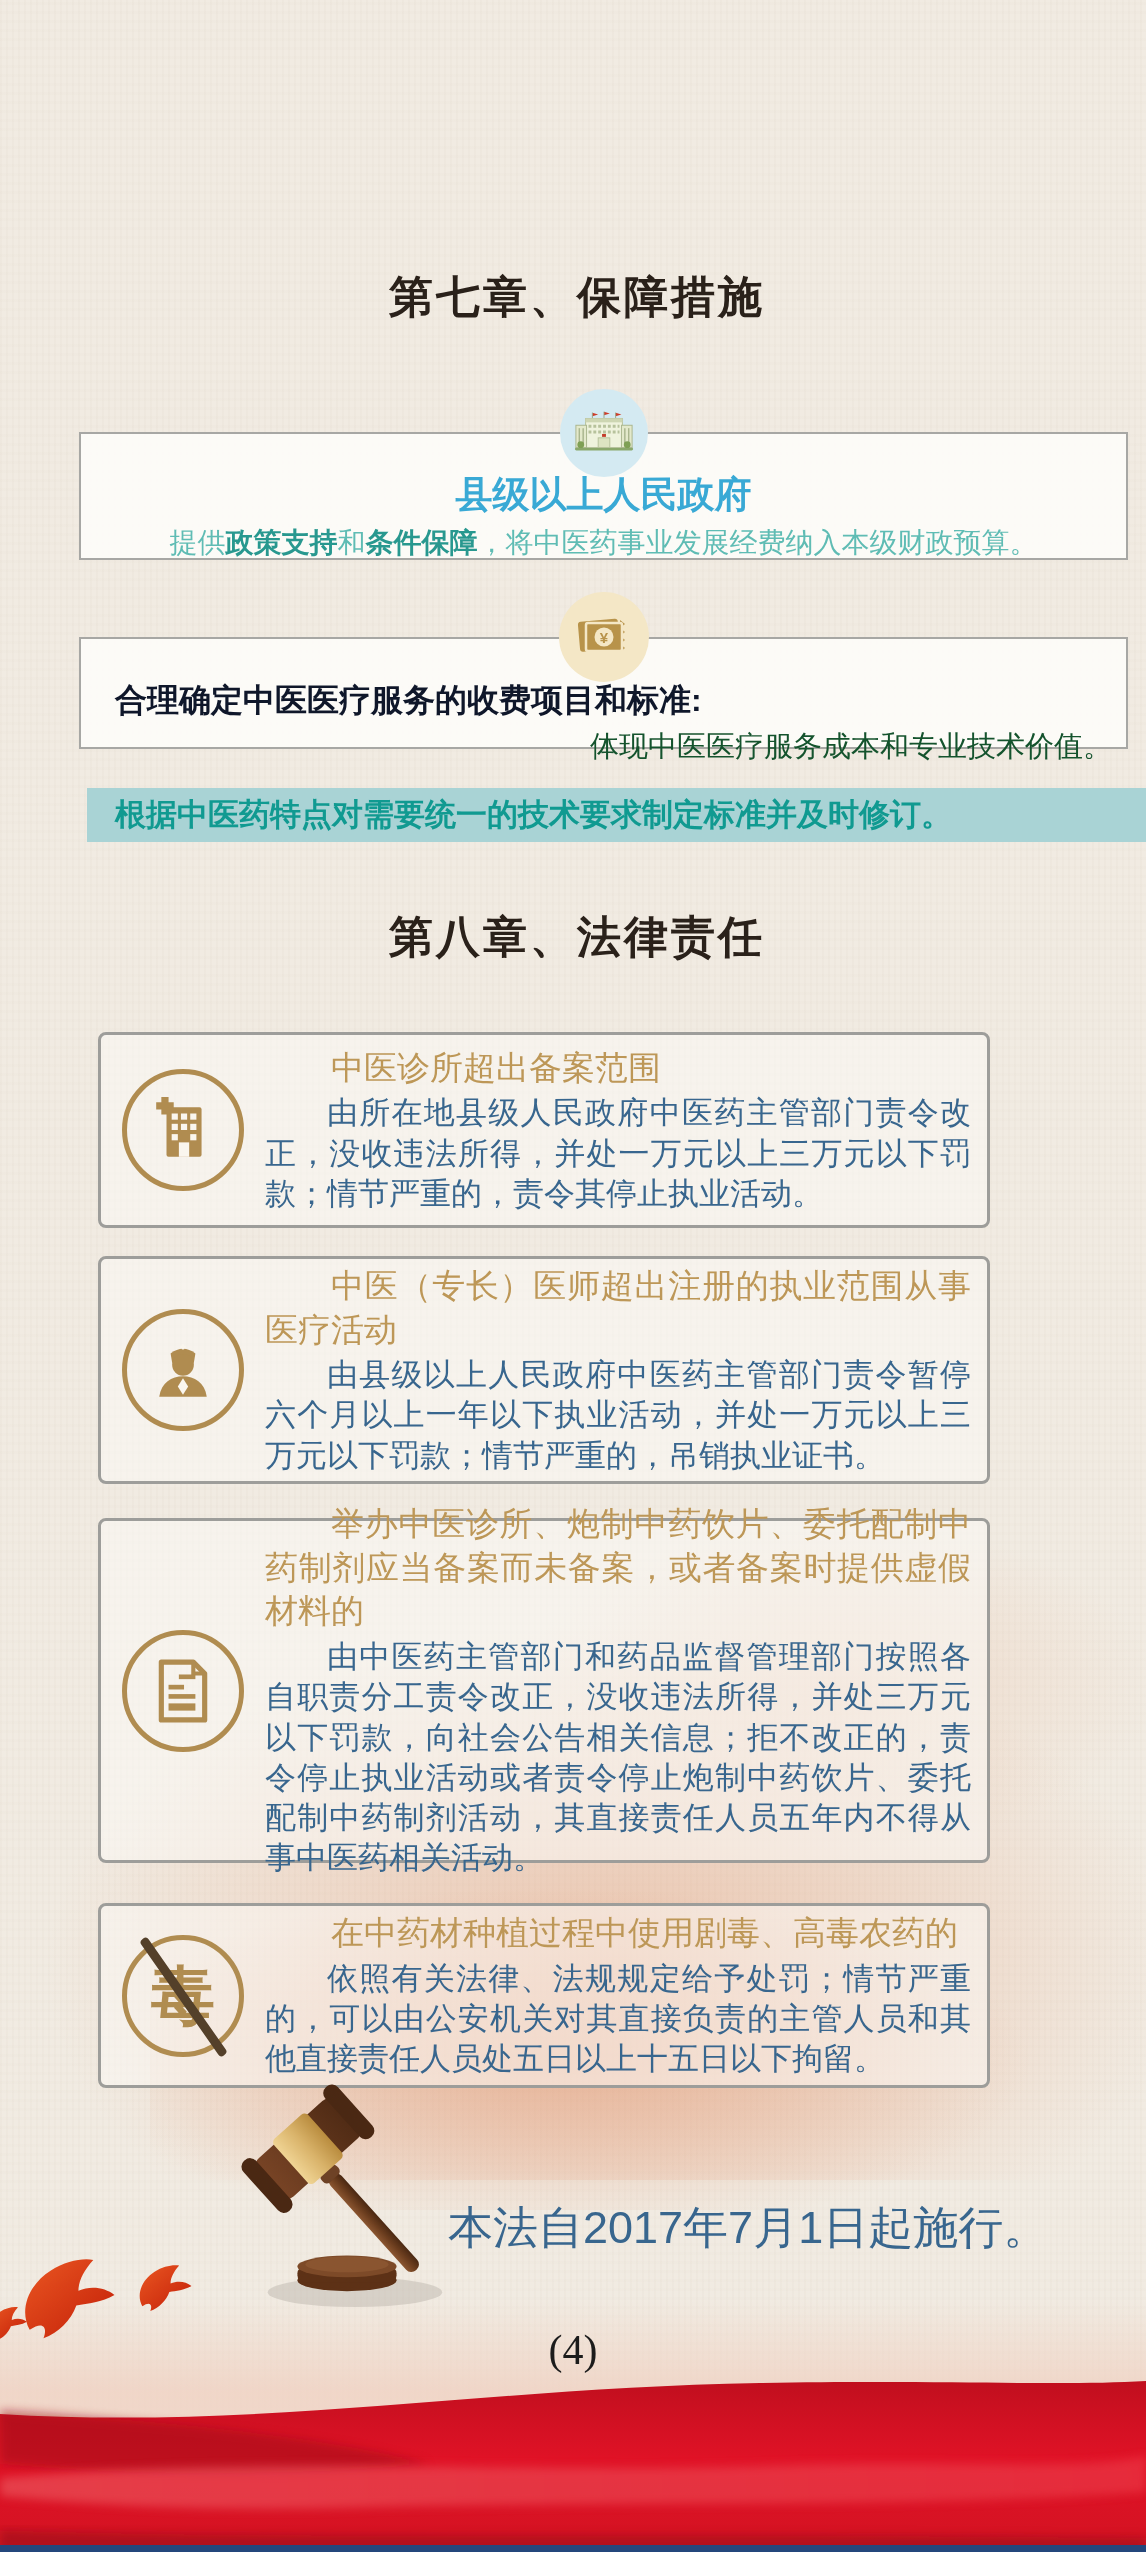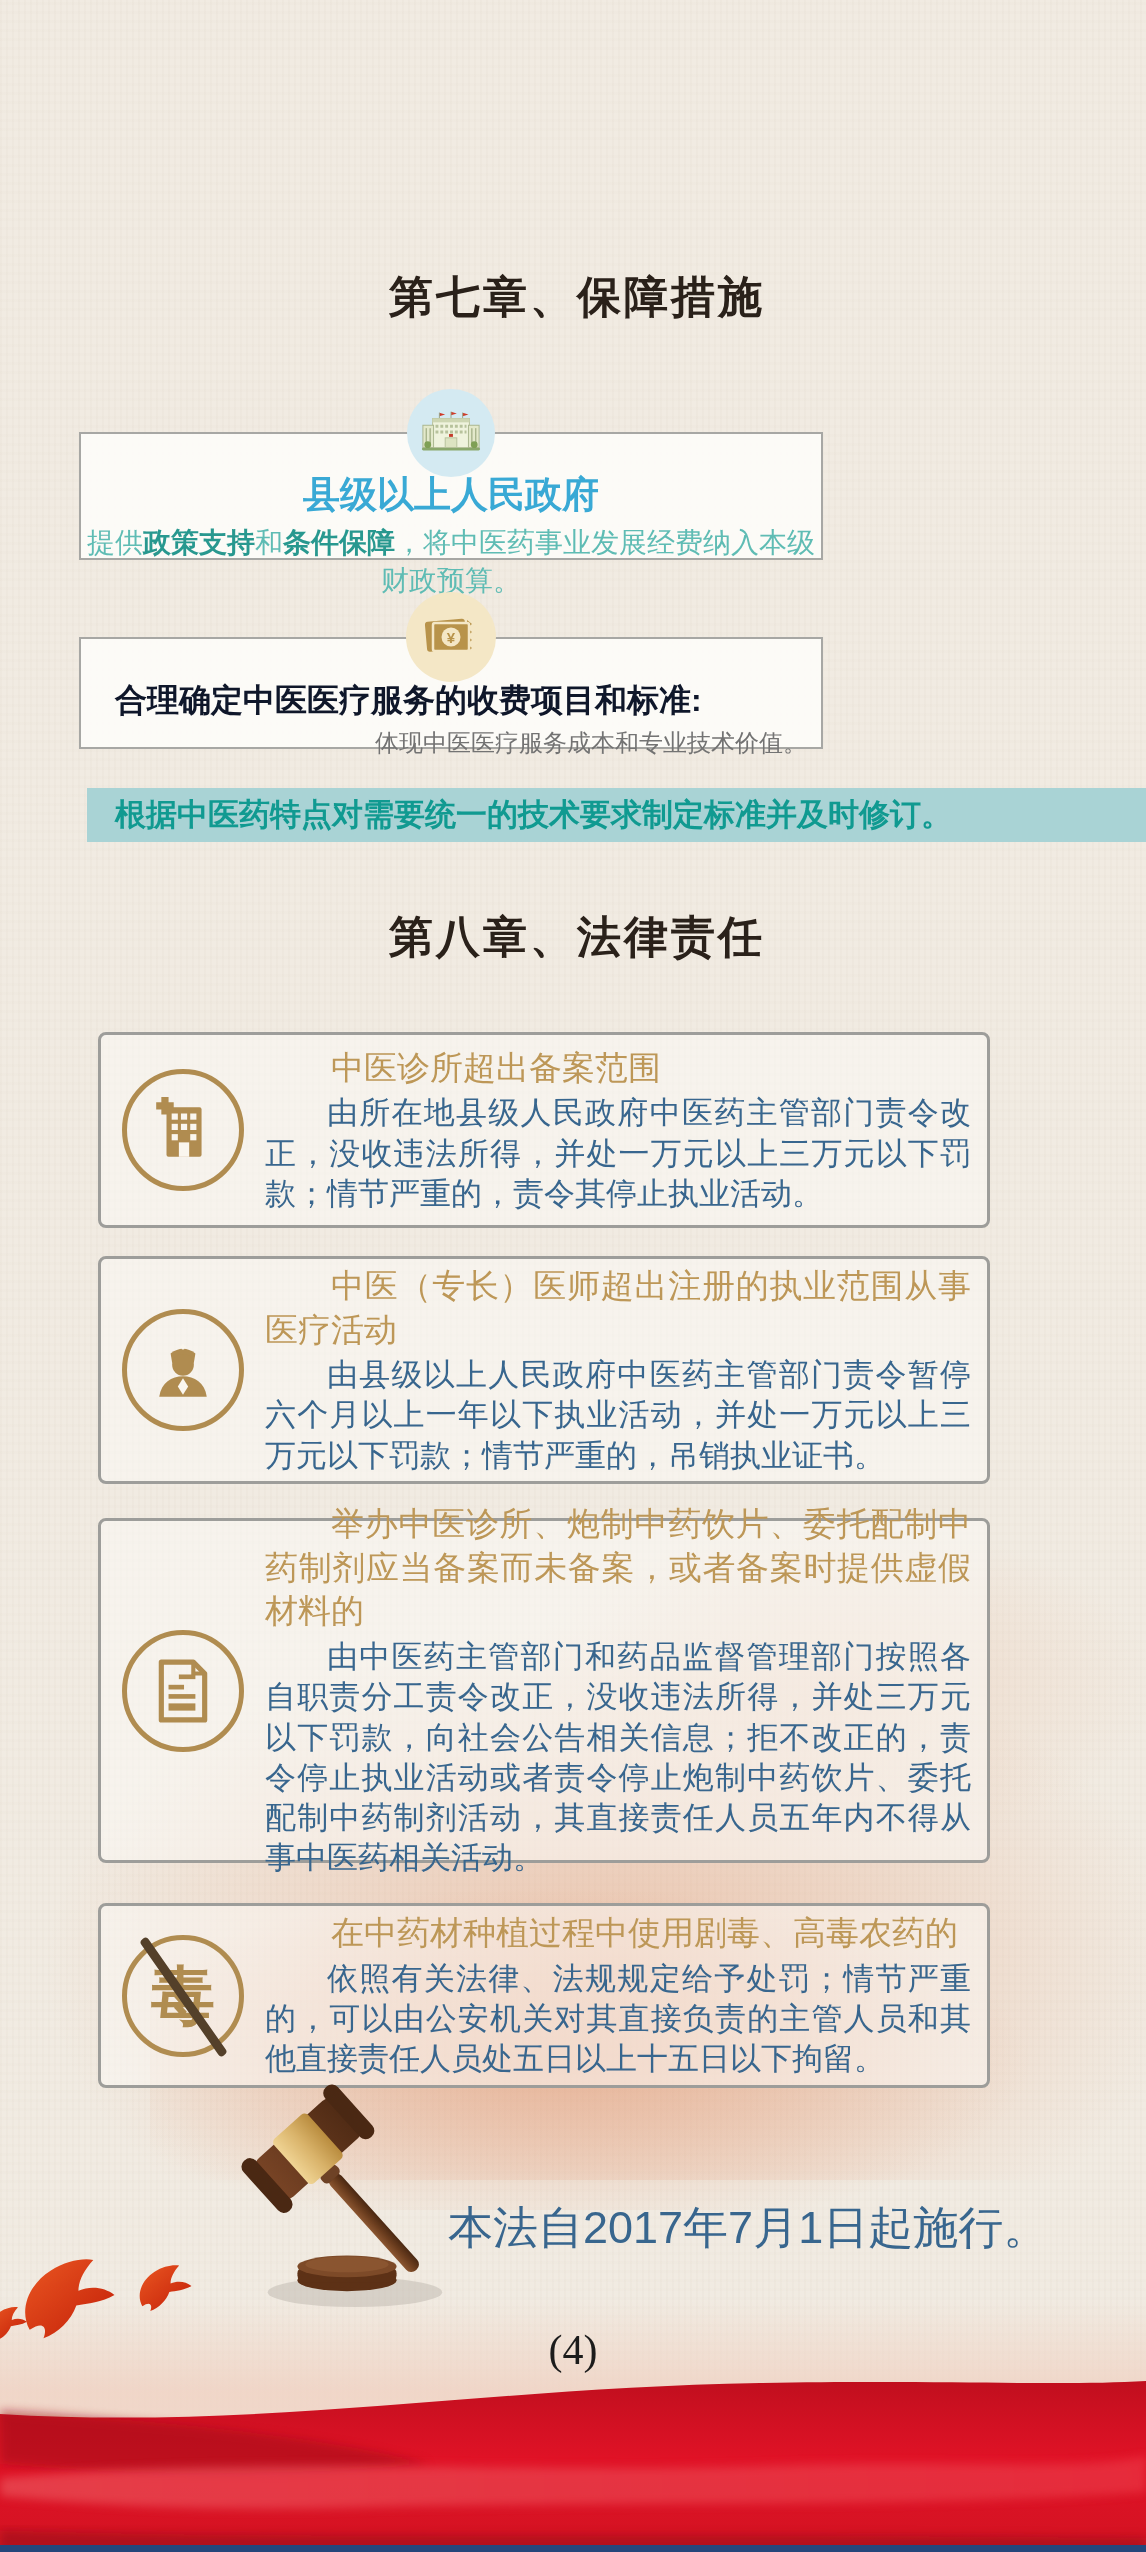--- a/index.html
+++ b/index.html
@@ -19,33 +19,33 @@
        background:linear-gradient(rgba(241,214,201,0) 0%, rgba(240,211,196,.85) 35%, rgba(242,216,203,.9) 100%);}
   .wc4{left:520px;top:1520px;width:640px;height:330px;
        background:radial-gradient(ellipse at 50% 50%, rgba(233,186,158,.35), rgba(233,186,158,0) 70%);}
 
   .chapter-title{position:absolute;left:4px;width:100%;text-align:center;margin:0;
        font-size:44px;font-weight:700;color:#2a211a;letter-spacing:3px;}
   .ch7{top:268px;}
   .ch8{top:908px;}
 
   
-  .info-box{position:absolute;left:79px;width:744px;background:rgba(253,252,248,.92);
+  .info-box{position:absolute;left:79px;width:1049px;background:rgba(253,252,248,.92);
        border:2px solid #a7a7a4;box-sizing:border-box;}
   .box-a{top:432px;height:128px;}
   .box-b{top:637px;height:112px;}
   .circle-icon{position:absolute;left:50%;transform:translateX(-50%);border-radius:50%;
        display:flex;align-items:center;justify-content:center;}
   .gov-circle{top:-45px;width:88px;height:88px;background:#d4eaf2;}
   .fee-circle{top:-47px;width:90px;height:90px;background:#f4e7c6;}
   .box-a-heading{margin-top:36px;text-align:center;font-size:37px;font-weight:700;color:#39a9d5;}
   .box-a-body{margin-top:4px;text-align:center;font-size:28px;color:#5fbcb4;}
   .box-a-body b{color:#28988f;font-weight:700;}
   .box-b-line1{margin:40px 0 0 34px;font-size:32px;font-weight:700;color:#0f172a;}
-  .box-b-line2{margin:4px 14px 0 0;text-align:right;font-size:24px;color:#737373;}
+  .box-b-line2{margin:4px 14px 0 0;text-align:right;font-size:29px;color:#14532d;}
 
   .banner{position:absolute;left:87px;top:788px;width:1080px;height:54px;background:#a9d3d5;
        display:flex;align-items:center;}
   .banner-text{padding-left:28px;font-size:31px;font-weight:700;color:#109a91;}
 
   
   .law-box{position:absolute;left:98px;width:892px;box-sizing:border-box;
        border:3px solid #9d9d9a;border-radius:8px;background:rgba(252,250,246,.55);
        display:flex;align-items:center;}
   .law1{top:1032px;height:196px;}

